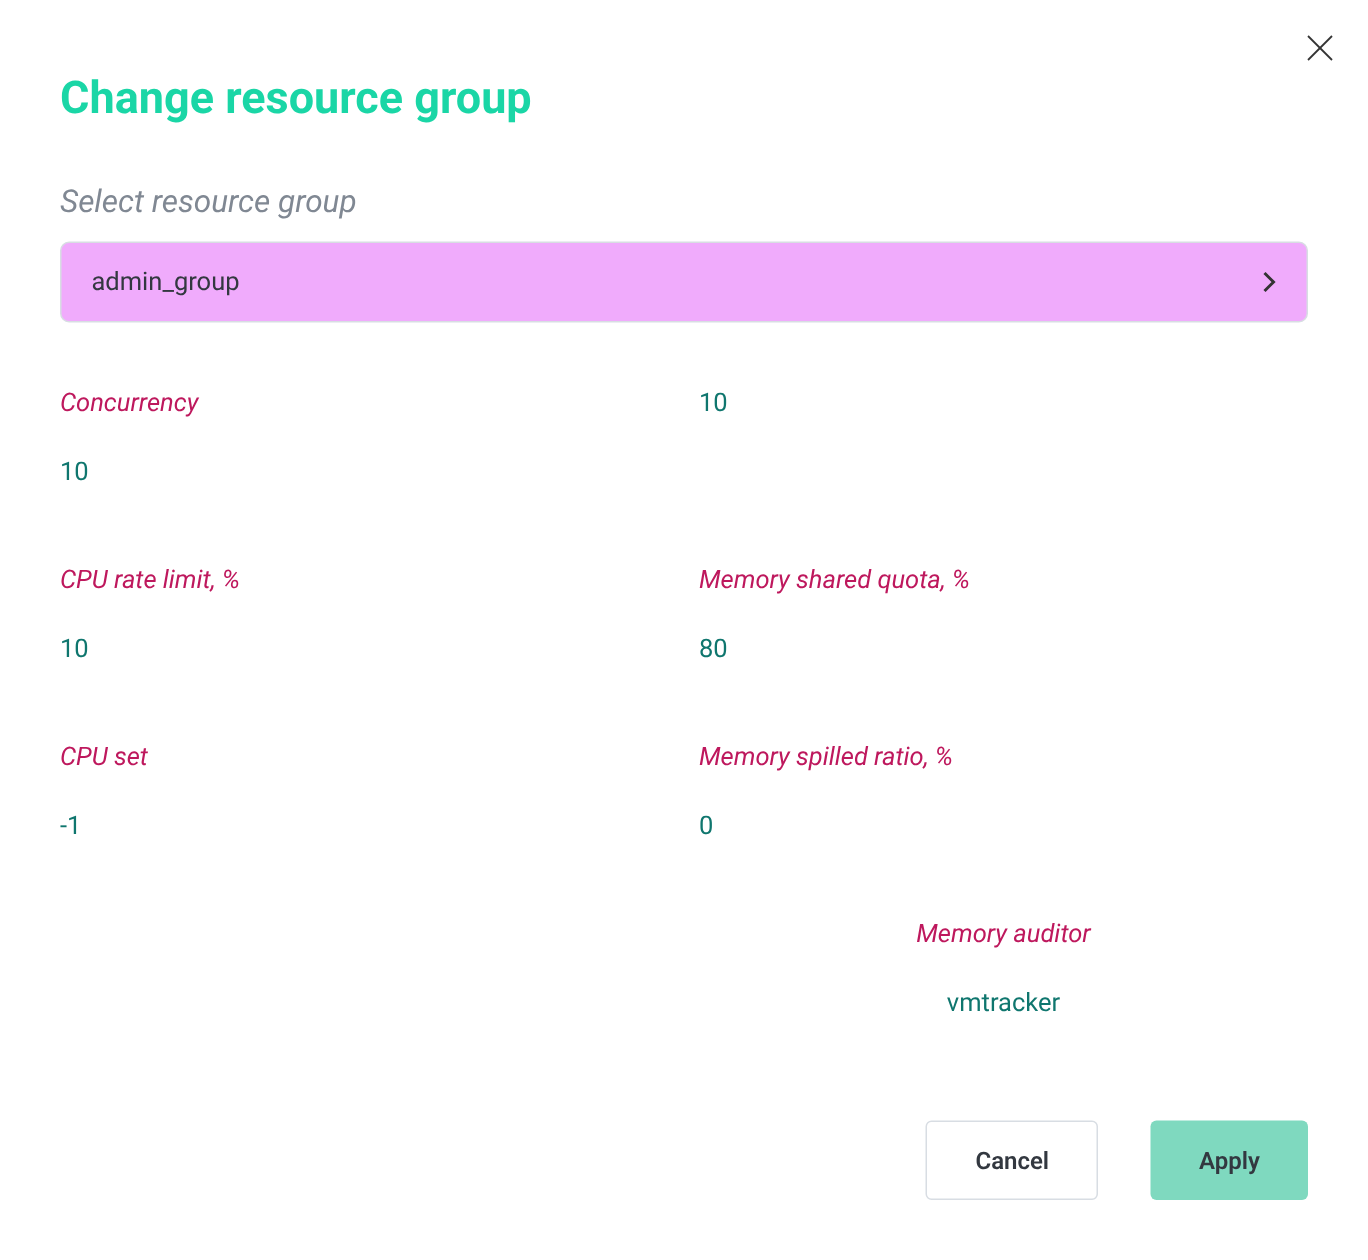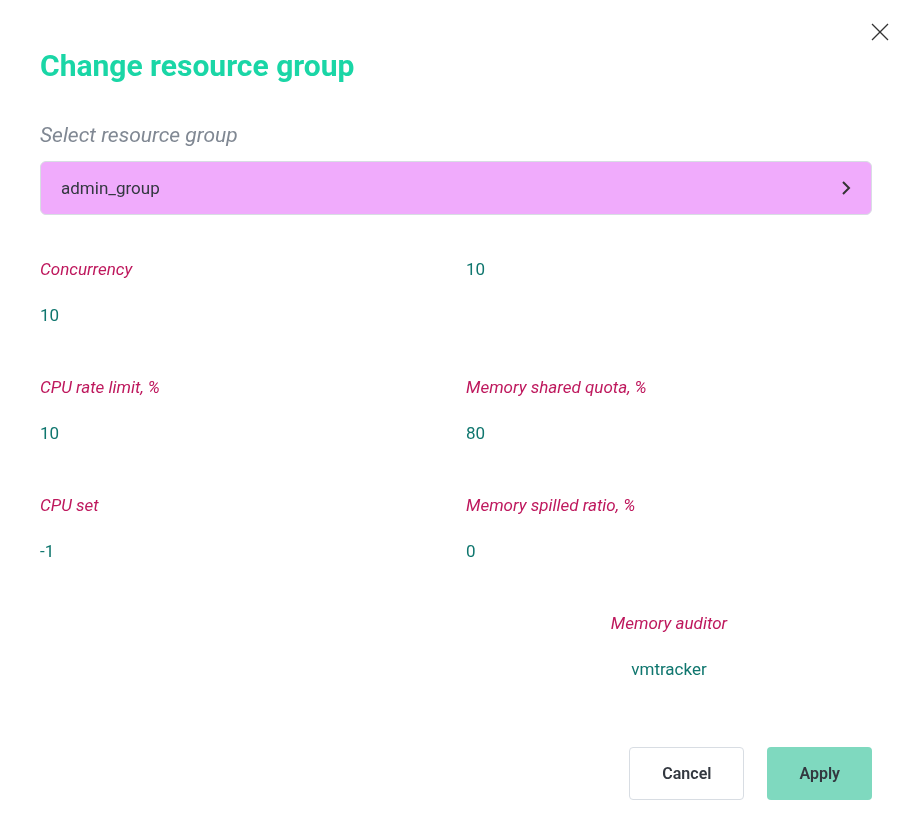--- a/index.html
+++ b/index.html
@@ -85,21 +85,21 @@
     }
     .left-col {
       grid-column: 1;
     }
     .right-col {
       grid-column: 2;
     }
     .footer {
       display: flex;
       justify-content: flex-end;
-      gap: 4px;
+      gap: 16px;
       margin-top: 16px;
     }
     .btn {
       padding: 16px 32px;
       font-size: 16px;
       font-weight: 600;
       border-radius: 4px;
       cursor: pointer;
       border: none;
       font-family: inherit;

